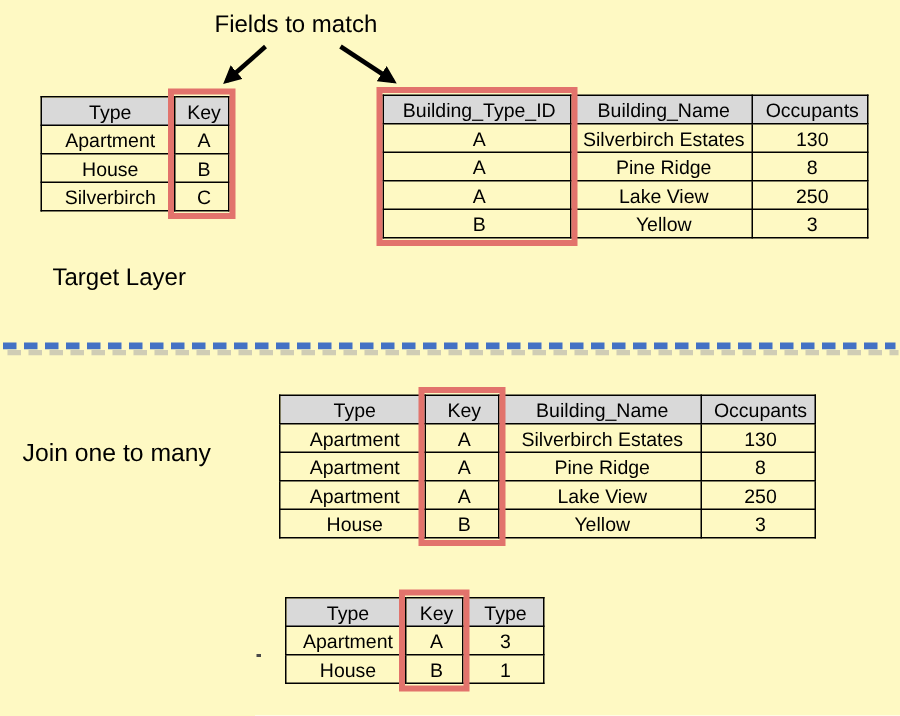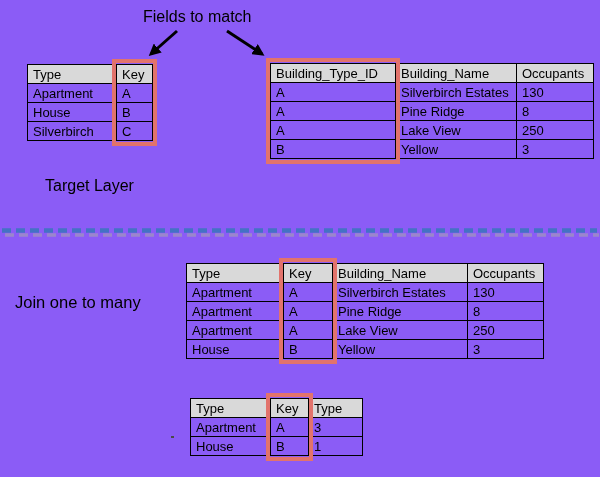--- a/index.html
+++ b/index.html
@@ -1,32 +1,32 @@
 <!DOCTYPE html>
 <html><head>
 <meta charset="utf-8">
 <style>
   html,body{margin:0;padding:0;background:#fff;}
   .canvas{
-    position:relative;width:600px;height:477px;background:#8b5cf6;overflow:hidden;
+    position:relative;width:600px;height:477px;background:#fef9c3;overflow:hidden;
     font-family:"Liberation Sans",sans-serif;color:#000;
   }
   .title{
     position:absolute;left:143px;top:8px;font-size:16px;white-space:nowrap;
   }
   .layer-label{position:absolute;font-size:16px;white-space:nowrap;}
   .join-label{position:absolute;font-size:16.5px;white-space:nowrap;text-align:center;}
   .tblwrap{position:absolute;}
   .tblwrap table{
     border-collapse:collapse;table-layout:fixed;
     font-size:13px;
   }
   .tblwrap th,.tblwrap td{
     border:1.5px solid #000;height:19px;box-sizing:border-box;
-    padding:0 2px 0 5px;text-align:left;font-weight:normal;
+    padding:0 2px 0 5px;text-align:center;font-weight:normal;
     white-space:nowrap;overflow:hidden;line-height:17px;
   }
   .tblwrap th{background:#d9d9d9;}
   .hl{
     position:absolute;box-sizing:border-box;border:4px solid #e2736c;
     top:-5px;height:calc(100% + 10px);pointer-events:none;z-index:5;
   }
   .arrows{position:absolute;left:130px;top:27px;width:150px;height:36px;}
   .divider{position:absolute;left:0;top:226px;width:600px;height:14px;}
   .stray-dot{position:absolute;left:171px;top:436px;width:3px;height:2px;background:#4a4a4a;}
@@ -71,21 +71,21 @@
           </tr>
           <tr>
             <td>Silverbirch</td>
             <td>C</td>
           </tr>
         </tbody>
       </table>
       <div class="hl" style="left: 85px; width: 45px; border-color: rgb(226, 115, 108);"></div>
     </div>
 
-  <div class="tblwrap" style="left:270px;top:63px">
+  <div class="tblwrap" style="left:255px;top:63px">
       <table style="width: 323px;">
         <colgroup>
           <col style="width: 125px;">
           <col style="width: 121px;">
           <col style="width: 77px;">
         </colgroup>
         <thead>
           <tr>
             <th>Building_Type_ID</th>
             <th>Building_Name</th>
@@ -111,21 +111,21 @@
           <tr>
             <td>B</td>
             <td>Yellow</td>
             <td>3</td>
           </tr>
         </tbody>
       </table>
       <div class="hl" style="left: -4px; width: 134px; border-color: rgb(226, 115, 108);"></div>
     </div>
 
-  <div class="layer-label" style="left:45px;top:177px">Target Layer</div>
+  <div class="layer-label" style="left:35px;top:177px">Target Layer</div>
 
 
   <svg class="divider" viewBox="0 0 600 14">
     <line x1="5" y1="9" x2="599" y2="9" stroke="#a9a9a9" stroke-opacity="0.55" stroke-width="3.5" stroke-dasharray="9,5"></line>
     <line x1="2" y1="4.5" x2="597" y2="4.5" stroke="#4472c4" stroke-width="4.5" stroke-dasharray="9,5"></line>
   </svg>
 
   <div class="join-label" style="left:15px;top:293px">Join one to many</div>
 
   <div class="tblwrap" style="left:186px;top:263px">

